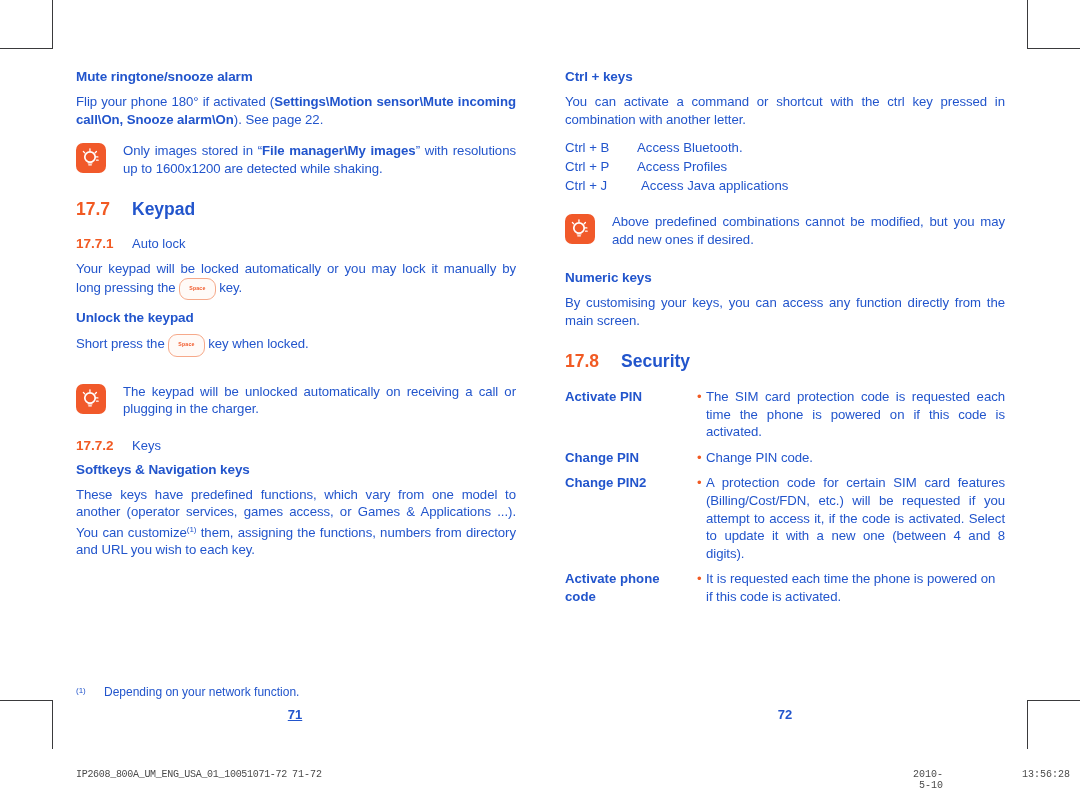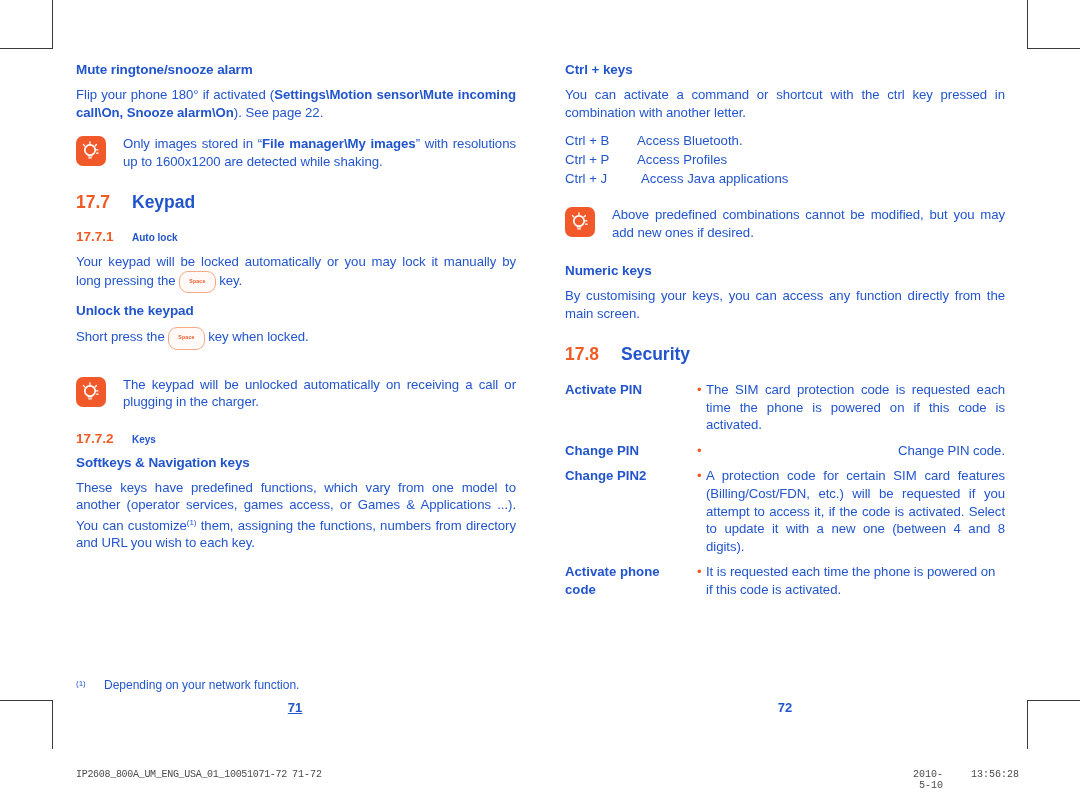--- a/index.html
+++ b/index.html
@@ -26,21 +26,21 @@
   }
   .crop-tl { left: 0; top: 0; border-right-width: 1.5px; border-bottom-width: 1.5px; }
   .crop-tr { right: 0; top: 0; border-left-width: 1.5px; border-bottom-width: 1.5px; }
   .crop-bl { left: 0; bottom: 48px; border-right-width: 1.5px; border-top-width: 1.5px; }
   .crop-br { right: 0; bottom: 48px; border-left-width: 1.5px; border-top-width: 1.5px; }
 
   
   .spread {
     position: absolute;
     left: 0;
-    top: 0;
+    top: 7px;
     width: 876px;
     height: 740px;
   }
   .page {
     position: absolute;
     top: 62px;
     width: 440px;
   }
   .page-left  { left: 76px; }
   .page-right { left: 565px; }
@@ -90,22 +90,22 @@
   }
   .subsection-title .num {
     color: #f15a23;
     font-size: 13.5px;
     font-weight: bold;
     width: 56px;
     flex: none;
   }
   .subsection-title .name {
     color: #2255cc;
-    font-size: 10px;
-    font-weight: bold;
+    font-size: 13px;
+    font-weight: normal;
   }
 
   
   .tip {
     display: flex;
     align-items: flex-start;
     margin: 14px 0 14px 0;
   }
   .tip-icon {
     flex: none;
@@ -224,21 +224,21 @@
     width: 892px;
     height: 22px;
     font-family: "Liberation Mono", monospace;
     font-size: 10px;
     color: #4a4a4a;
     text-align: right;
   }
   .slug .file   { position: absolute; left: 76px;  top: 4px; letter-spacing: -0.3px; }
   .slug .pages  { position: absolute; left: 292px; top: 4px; }
   .slug .date   { position: absolute; left: 913px; top: 4px; }
-  .slug .time   { position: absolute; left: 971px; top: 4px; }
+  .slug .time   { position: absolute; left: 1022px; top: 4px; }
 </style>
 </head>
 <body>
 
 <div class="crop-mark crop-tl"></div>
 <div class="crop-mark crop-tr"></div>
 <div class="crop-mark crop-bl"></div>
 <div class="crop-mark crop-br"></div>
 
 <div class="spread">
@@ -363,21 +363,21 @@
         <div class="def-term">Activate PIN</div>
         <div class="def-desc">
           <span class="def-bullet">•</span>
           <span class="def-text">The SIM card protection code is requested each time the phone is powered on if this code is activated.</span>
         </div>
       </div>
       <div class="def-row">
         <div class="def-term">Change PIN</div>
         <div class="def-desc">
           <span class="def-bullet">•</span>
-          <span class="def-text" style="text-align:right;">Change PIN code.</span>
+          <span class="def-text" style="text-align:left;">Change PIN code.</span>
         </div>
       </div>
       <div class="def-row">
         <div class="def-term">Change PIN2</div>
         <div class="def-desc">
           <span class="def-bullet">•</span>
           <span class="def-text">A protection code for certain SIM card features (Billing/Cost/FDN, etc.) will be requested if you attempt to access it, if the code is activated. Select to update it with a new one (between 4 and 8 digits).</span>
         </div>
       </div>
       <div class="def-row" style="margin-top:8px;">

